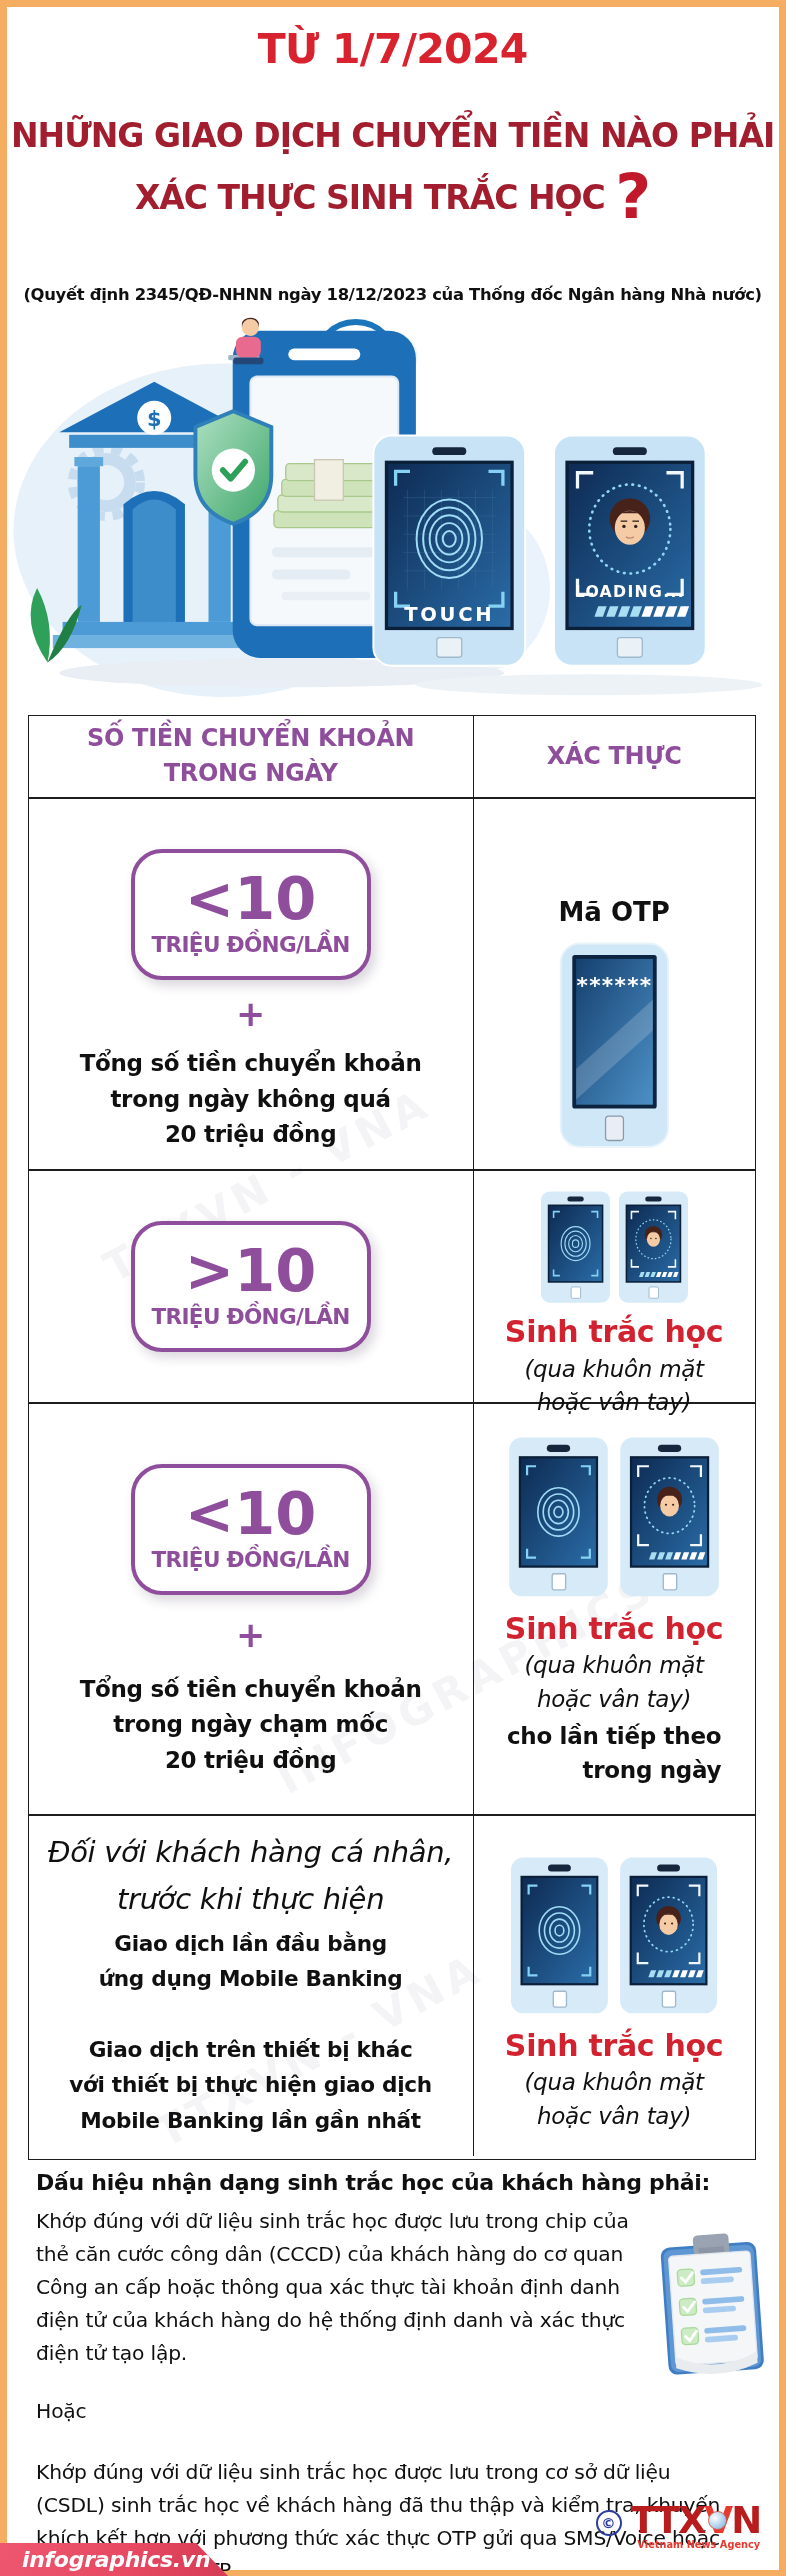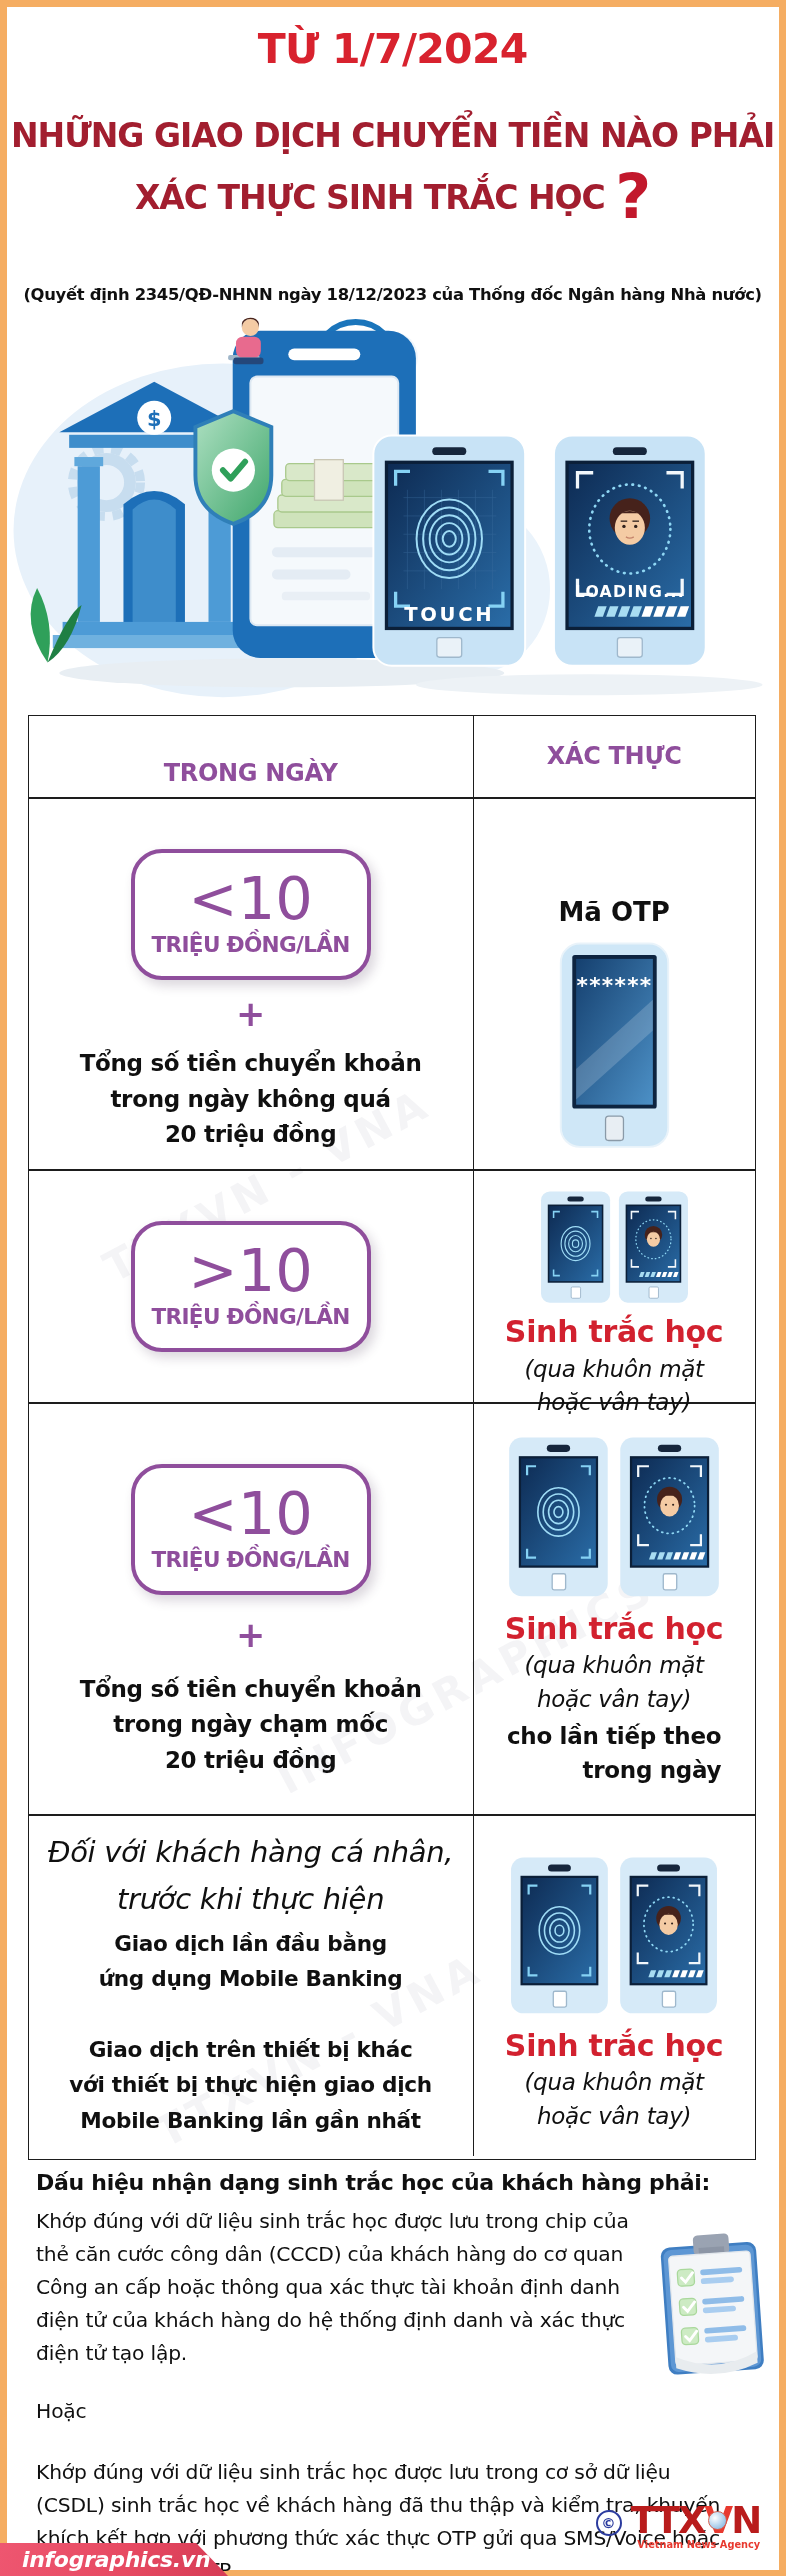--- a/index.html
+++ b/index.html
@@ -58,21 +58,21 @@
   .th-text{
     color:#8f4e9c;font-size:24px;font-weight:bold;text-align:center;line-height:1.45;
     letter-spacing:-0.3px;
   }
   .badge-box{
     width:240px;height:131px;border:4.6px solid #8f4e9c;border-radius:31px;
     display:flex;flex-direction:column;align-items:center;justify-content:center;
     color:#8f4e9c;background:#fff;box-shadow:4.6px 5.9px 10.5px rgba(60,40,70,0.18);
     box-sizing:border-box;
   }
-  .badge-value{font-size:59px;font-weight:normal;line-height:0.95;text-align:right;}
+  .badge-value{font-size:59px;font-weight:bold;line-height:0.95;text-align:right;}
   .badge-unit{font-size:21.6px;font-weight:bold;margin-top:5.2px;letter-spacing:-0.7px;}
   .plus{color:#8f4e9c;font-size:35px;font-weight:bold;line-height:1;}
   .cond{font-size:23px;font-weight:bold;color:#101010;line-height:1.55;text-align:center;letter-spacing:-0.3px;}
   .auth-otp-label{font-size:26px;font-weight:bold;color:#101010;}
   .bio-label{color:#d2212f;font-size:30px;font-weight:bold;letter-spacing:-0.3px;}
   .bio-note{font-style:italic;font-size:23px;color:#101010;line-height:1.45;text-align:center;letter-spacing:-0.3px;}
   .bio-extra{font-size:23px;font-weight:bold;color:#101010;line-height:1.5;text-align:right;letter-spacing:-0.3px;}
   .row4-intro{font-style:italic;font-size:29px;color:#101010;line-height:1.65;text-align:center;letter-spacing:-0.3px;}
   .row4-bold{font-size:21.6px;font-weight:bold;color:#101010;line-height:1.65;text-align:center;white-space:nowrap;letter-spacing:-0.3px;}
   .duo-phones{display:block;}
@@ -311,21 +311,21 @@
 
   <div class="wm" style="left:79px;top:1154px;">TTXVN - VNA</div>
   <div class="wm" style="left:249px;top:1652px;">INFOGRAPHICS</div>
   <div class="wm" style="left:131px;top:2019px;">TTXVN - VNA</div>
 
   <div class="info-table">
 
     <div class="t-row t-header">
       <div class="t-left">
         <div class="th-text">
-          <br>
+          <span>SỐ TIỀN CHUYỂN KHOẢN</span><br>
           <span>TRONG NGÀY</span>
         </div>
       </div>
       <div class="t-right">
         <div class="th-text">XÁC THỰC</div>
       </div>
     </div>
 
     <div class="t-row row-1">
       <div class="t-left">

